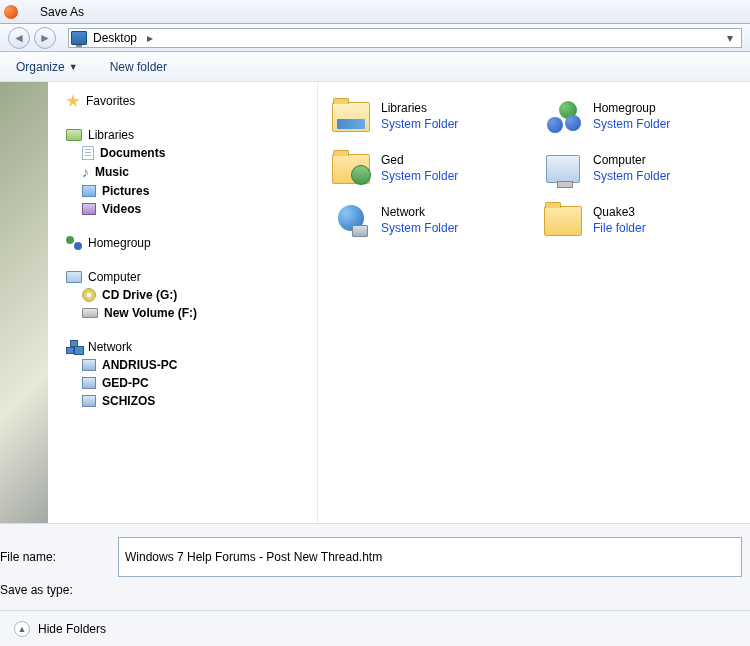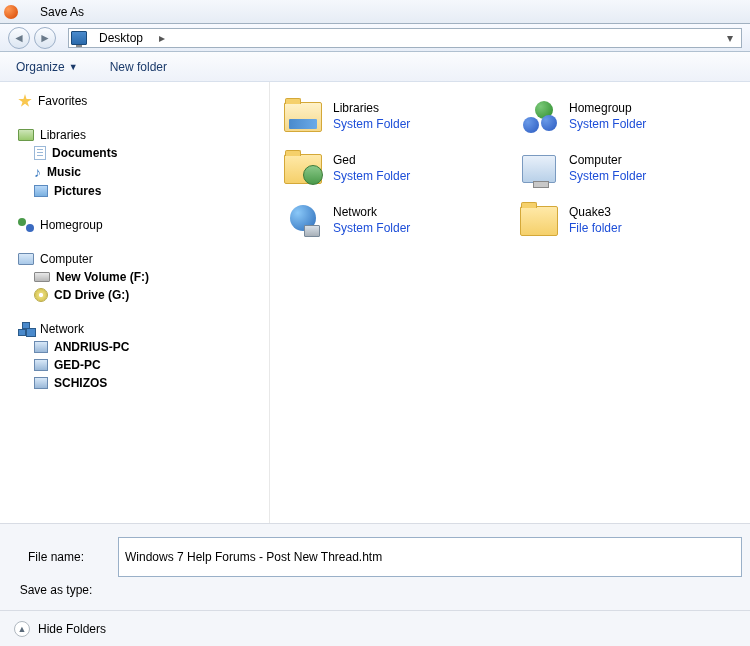--- a/index.html
+++ b/index.html
@@ -1,28 +1,28 @@
 <!DOCTYPE html>
 <html><head>
 <meta charset="utf-8">
 <style>
 * { margin: 0; padding: 0; box-sizing: border-box; font-family: "Segoe UI", Tahoma, sans-serif; font-size: 12px; }
 body { width: 750px; height: 646px; background: linear-gradient(135deg,#8a9a7a 0%,#e8e8d8 30%,#2a3a4a 60%,#5a6a7a 100%); display: flex; flex-direction: column; overflow: hidden; }
 .titlebar { height: 24px; background: linear-gradient(#f5f8fc,#e6ecf5); border-bottom: 1px solid #a0b0c0; display: flex; align-items: center; padding: 0 4px; gap: 22px; }
 .ff-icon { width: 14px; height: 14px; border-radius: 50%; background: radial-gradient(circle at 30% 30%,#ff9a56,#d64500); }
 .navbar { height: 28px; background: linear-gradient(#f8faff,#e8eef8); border-bottom: 1px solid #b0c0d0; display: flex; align-items: center; padding: 0 8px; gap: 4px; }
 .navbtn { width: 22px; height: 22px; border-radius: 50%; border: 1px solid #9db0c8; background: linear-gradient(#fafcff,#dce6f2); display: flex; align-items: center; justify-content: center; color: #6a7a8a; cursor: pointer; }
-.breadcrumb { flex: 1; height: 20px; border: 1px solid #a0b0c0; background: #fff; display: flex; align-items: center; padding: 0 2px; gap: 8px; margin-left: 8px; }
+.breadcrumb { flex: 1; height: 20px; border: 1px solid #a0b0c0; background: #fff; display: flex; align-items: center; padding: 0 2px; gap: 2px; margin-left: 8px; }
 .monitor-icon { width: 16px; height: 14px; background: linear-gradient(#4a8acc,#2a6aac); border: 1px solid #1a4a7a; border-radius: 1px; position: relative; }
 .monitor-icon::after { content:''; position:absolute; bottom:-3px; left:4px; width:6px; height:2px; background:#888; }
 .bc-arrow { color:#555; padding:0 4px; cursor:pointer; }
 .bc-drop { margin-left:auto; color:#555; padding:0 6px; cursor:pointer; }
 .toolbar { height: 30px; background: linear-gradient(#fbfcfe,#eef2f9); border-bottom: 1px solid #d8e0ec; display: flex; padding: 0 10px; gap: 20px; }
 .tbtn { color:#1a3a6a; cursor:pointer; display:flex; align-items:center; gap:4px; padding:3px 6px; border-radius:2px; }
-.body { flex:1; display:flex; background:#fff; overflow:hidden; }
+.body { flex:1; display:flex; background:#fff; overflow:hidden;margin-left:48px; }
 .sidebar { width: 270px; padding: 10px 0 10px 18px; overflow-y:auto; border-right:1px solid #e8e8e8; }
 .tree-group { margin-bottom: 16px; }
 .tree-item { display:flex; align-items:center; gap:6px; padding:2px 0; cursor:pointer; }
 .tree-child { margin-left: 16px; font-weight: bold; }
 .star-icon { width:14px; height:14px; background:#f9c74f; clip-path: polygon(50% 0%,61% 35%,98% 35%,68% 57%,79% 91%,50% 70%,21% 91%,32% 57%,2% 35%,39% 35%); }
 .lib-icon { width:16px; height:12px; background:linear-gradient(#cde5b8,#9ac96e); border:1px solid #6a9a4a; border-radius:1px; position:relative; }
 .doc-icon { width:12px; height:14px; background:#fff; border:1px solid #9ab8d8; position:relative; }
 .doc-icon::after{content:'';position:absolute;top:2px;left:2px;right:2px;height:1px;background:#9ab8d8;box-shadow:0 3px 0 #9ab8d8,0 6px 0 #9ab8d8;}
 .music-icon { color:#3a7ac0; font-size:14px; }
 .pic-icon { width:14px; height:12px; background:linear-gradient(#b8d8f8,#7ab0e0); border:1px solid #5a8ac0; }
@@ -52,21 +52,21 @@
 .big-hg .b3{width:16px;height:16px;background:radial-gradient(circle at 30% 30%,#6a9ae8,#2a5ac0);bottom:2px;right:0;}
 .big-comp { width:34px; height:28px; background:linear-gradient(#e8f0fa,#b8d0e8); border:1px solid #7a9ac0; border-radius:2px; position:relative; }
 .big-comp::after{content:'';position:absolute;bottom:-6px;left:10px;width:14px;height:5px;background:#c8c8c8;border:1px solid #888;}
 .big-net { width:34px; height:32px; position:relative; }
 .big-net::before{content:'';position:absolute;width:26px;height:26px;border-radius:50%;background:radial-gradient(circle at 30% 30%,#8ac8f8,#2a6ab8);top:0;left:4px;}
 .big-net::after{content:'';position:absolute;width:14px;height:10px;background:linear-gradient(#d8e0e8,#a8b0b8);bottom:0;right:0;border:1px solid #788898;border-radius:1px;}
 .item-txt { display:flex; flex-direction:column; line-height:1.3; }
 .item-sub { color:#1d4ed8; }
 .bottom { background:#f4f6fa; border-top:1px solid #d8dce4; padding:10px 0; }
 .field-row { display:flex; align-items:center; padding:3px 8px 3px 0; }
-.field-label { width:118px; text-align:center; padding-right:6px; }
+.field-label { width:118px; text-align:left; padding-right:6px; }
 .field-input { flex:1; height:40px; border:1px solid #9ab0c8; background:#fff; padding:0 6px; display:flex; align-items:center; }
 .footer { height:36px; background:#f4f6fa; border-top:1px solid #d8dce4; display:flex; align-items:center; padding:0 14px; gap:8px; }
 .chev-up { width:16px; height:16px; border:1px solid #b0b8c0; border-radius:50%; background:#fff; display:flex; align-items:center; justify-content:center; color:#5a6a7a; font-size:9px; cursor:pointer; }
 </style>
 </head>
 <body>
 
 <div class="titlebar">
   <div class="ff-icon"></div>
   <span>Save As</span>
@@ -113,41 +113,45 @@
         <span>Documents</span>
       </div>
       <div class="tree-item tree-child">
         <span class="music-icon">♪</span>
         <span>Music</span>
       </div>
       <div class="tree-item tree-child">
         <div class="pic-icon"></div>
         <span>Pictures</span>
       </div>
+      <div class="tree-item tree-child">
+        <div class="vid-icon"></div>
+        <span>Videos</span>
+      </div>
     </div>
 
     <div class="tree-group">
       <div class="tree-item">
         <div class="hg-icon"></div>
         <span>Homegroup</span>
       </div>
     </div>
 
     <div class="tree-group">
       <div class="tree-item">
         <div class="comp-icon"></div>
         <span>Computer</span>
       </div>
       <div class="tree-item tree-child">
+        <div class="cd-icon"></div>
+        <span>CD Drive (G:)</span>
+      </div>
+      <div class="tree-item tree-child">
         <div class="disk-icon"></div>
         <span>New Volume (F:)</span>
-      </div>
-      <div class="tree-item tree-child">
-        <div class="cd-icon"></div>
-        <span>CD Drive (G:)</span>
       </div>
     </div>
 
     <div class="tree-group">
       <div class="tree-item">
         <div class="net-icon"></div>
         <span>Network</span>
       </div>
       <div class="tree-item tree-child">
         <div class="pc-icon"></div>

